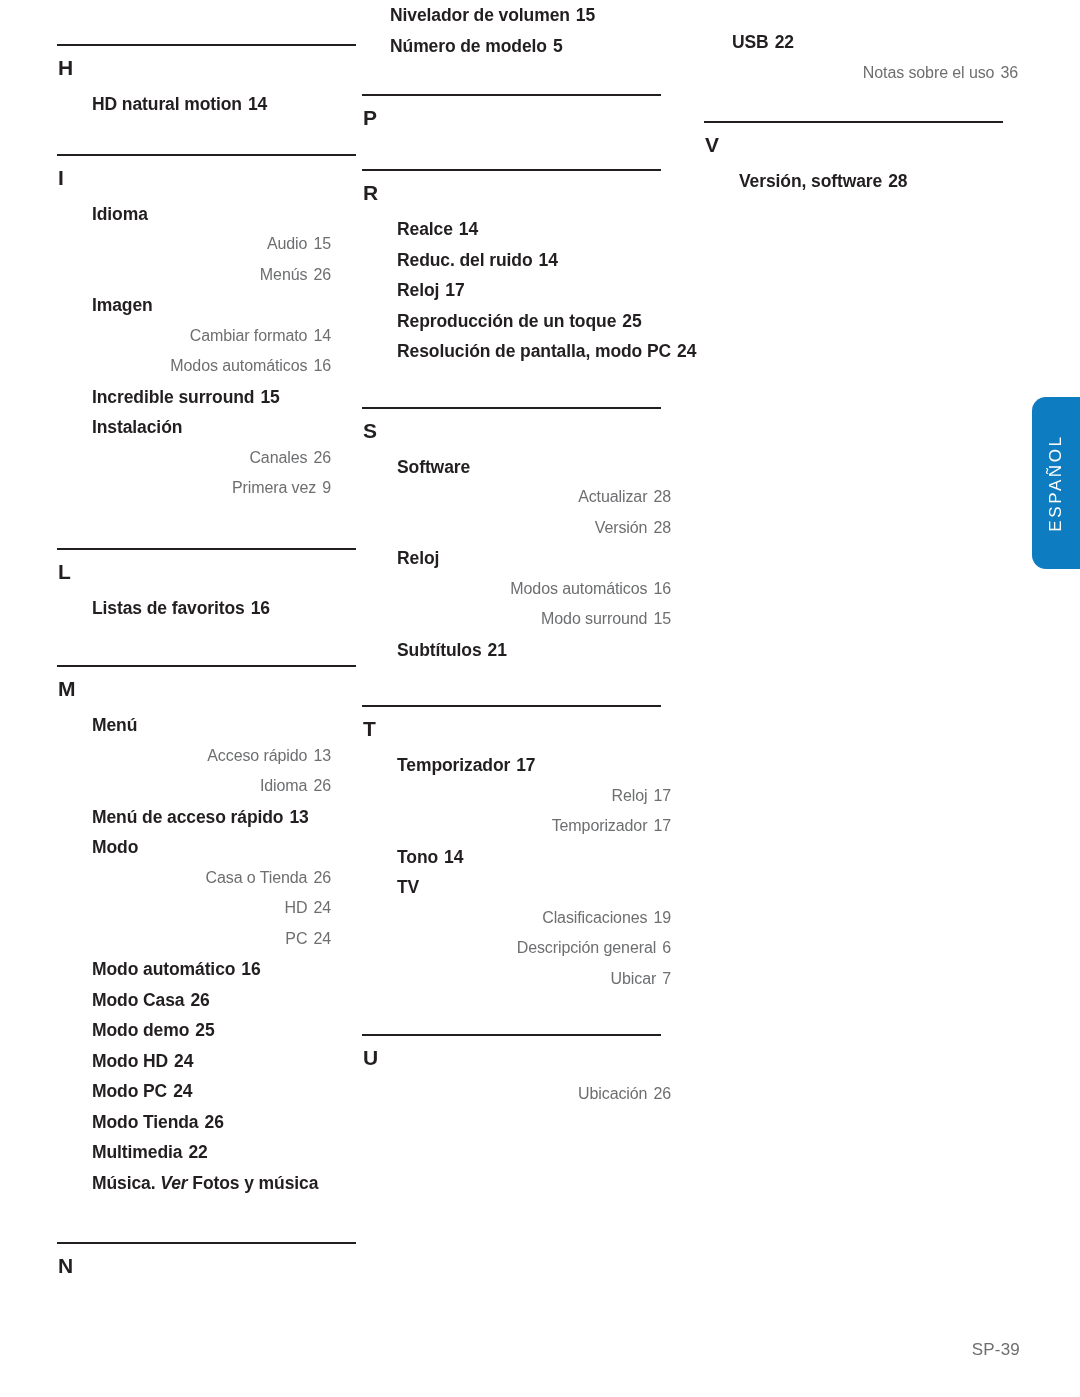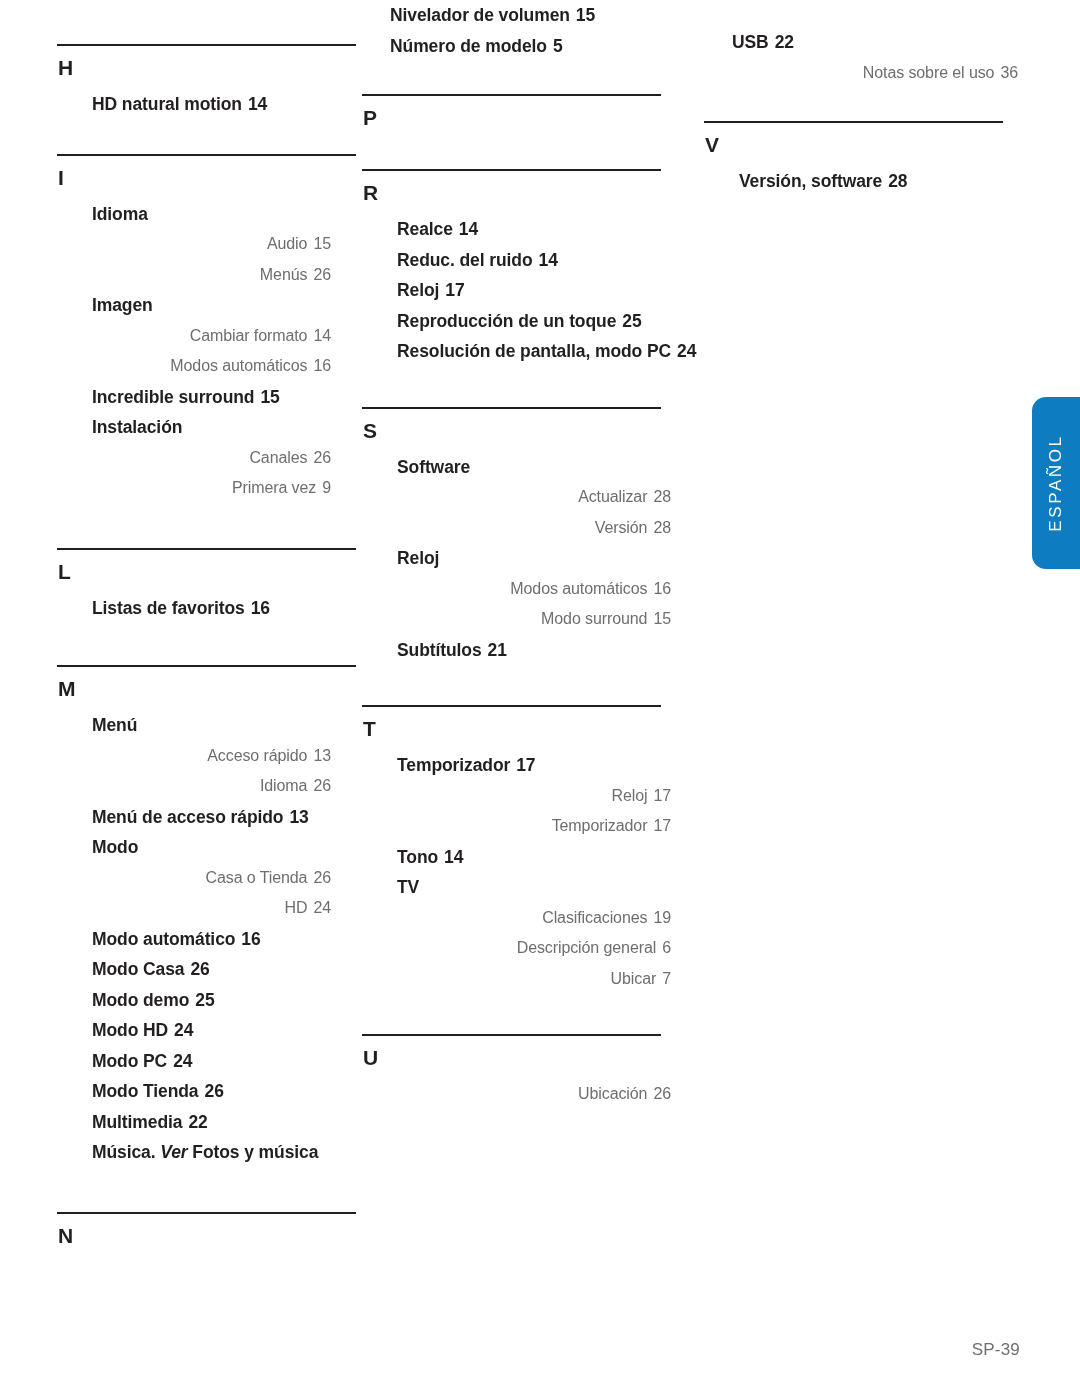--- a/index.html
+++ b/index.html
@@ -171,20 +171,21 @@
             <div class="section-rule"></div>
             <div class="section-letter">M</div>
             <div class="entries">
               <div class="entry lvl1"><span>Menú</span></div>
               <div class="entry lvl2"><span>Acceso rápido</span><span class="pg">13</span></div>
               <div class="entry lvl2"><span>Idioma</span><span class="pg">26</span></div>
               <div class="entry lvl1"><span>Menú de acceso rápido</span><span class="pg">13</span></div>
               <div class="entry lvl1"><span>Modo</span></div>
               <div class="entry lvl2"><span>Casa o Tienda</span><span class="pg">26</span></div>
               <div class="entry lvl2"><span>HD</span><span class="pg">24</span></div>
+              <div class="entry lvl2"><span>PC</span><span class="pg">24</span></div>
               <div class="entry lvl1"><span>Modo automático</span><span class="pg">16</span></div>
               <div class="entry lvl1"><span>Modo Casa</span><span class="pg">26</span></div>
               <div class="entry lvl1"><span>Modo demo</span><span class="pg">25</span></div>
               <div class="entry lvl1"><span>Modo HD</span><span class="pg">24</span></div>
               <div class="entry lvl1"><span>Modo PC</span><span class="pg">24</span></div>
               <div class="entry lvl1"><span>Modo Tienda</span><span class="pg">26</span></div>
               <div class="entry lvl1"><span>Multimedia</span><span class="pg">22</span></div>
               <div class="entry lvl1"><span>Música. </span><span class="ital">Ver</span><span> Fotos y música</span></div>
             </div>
           </div>

